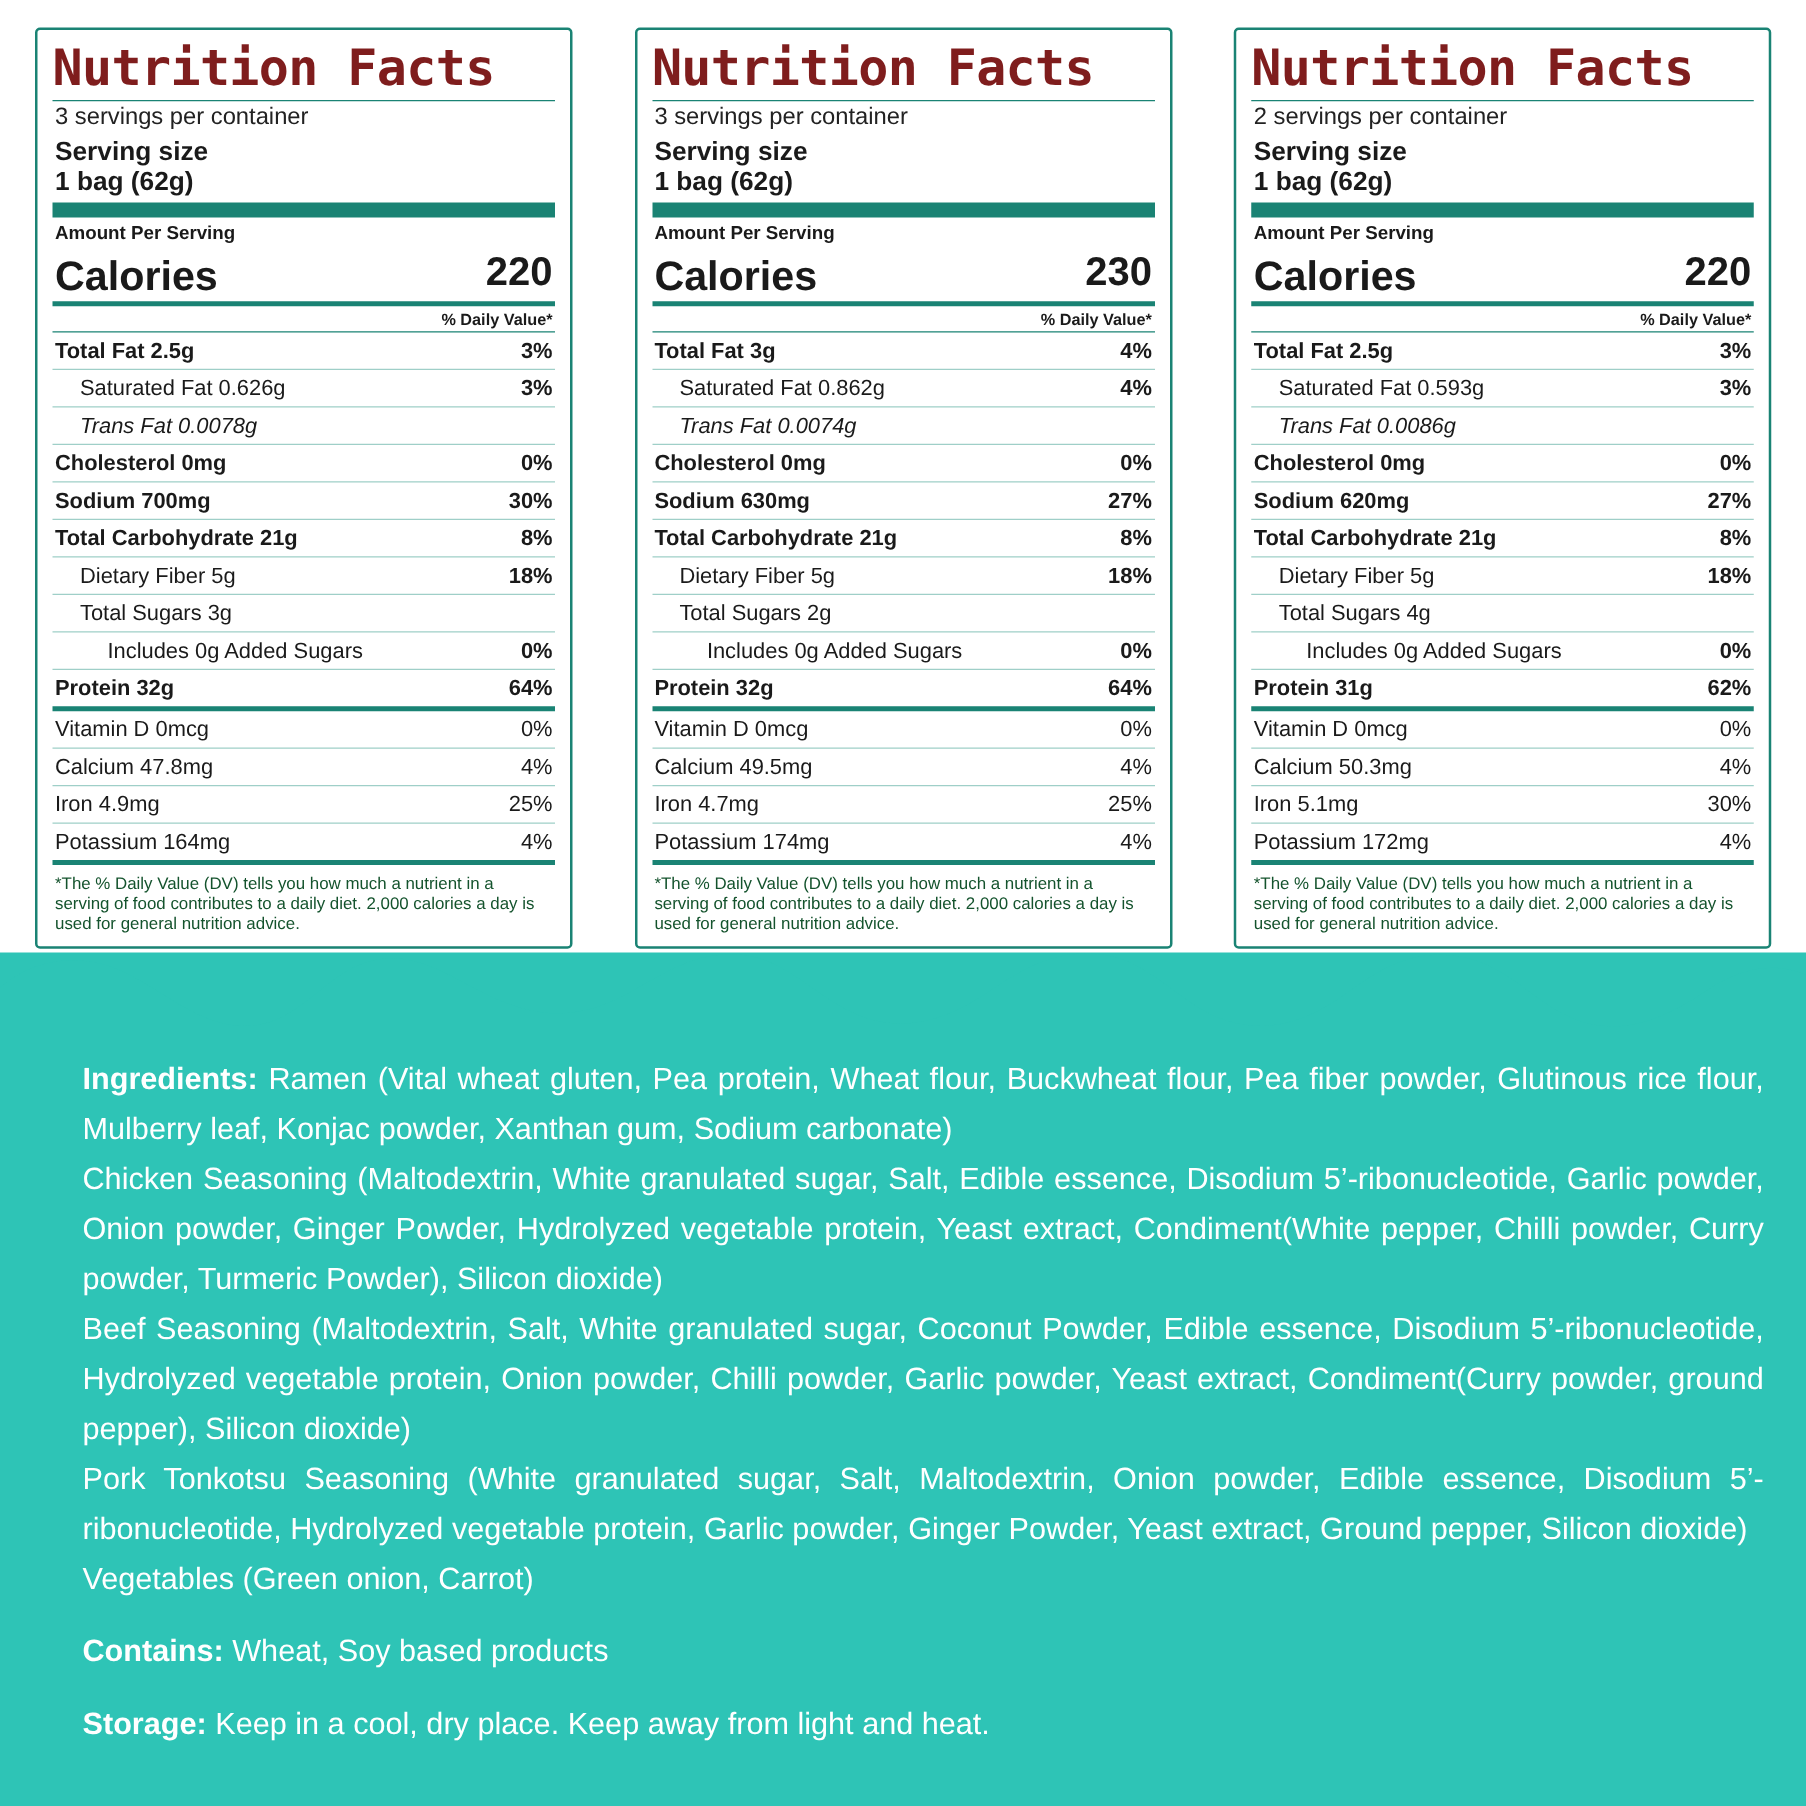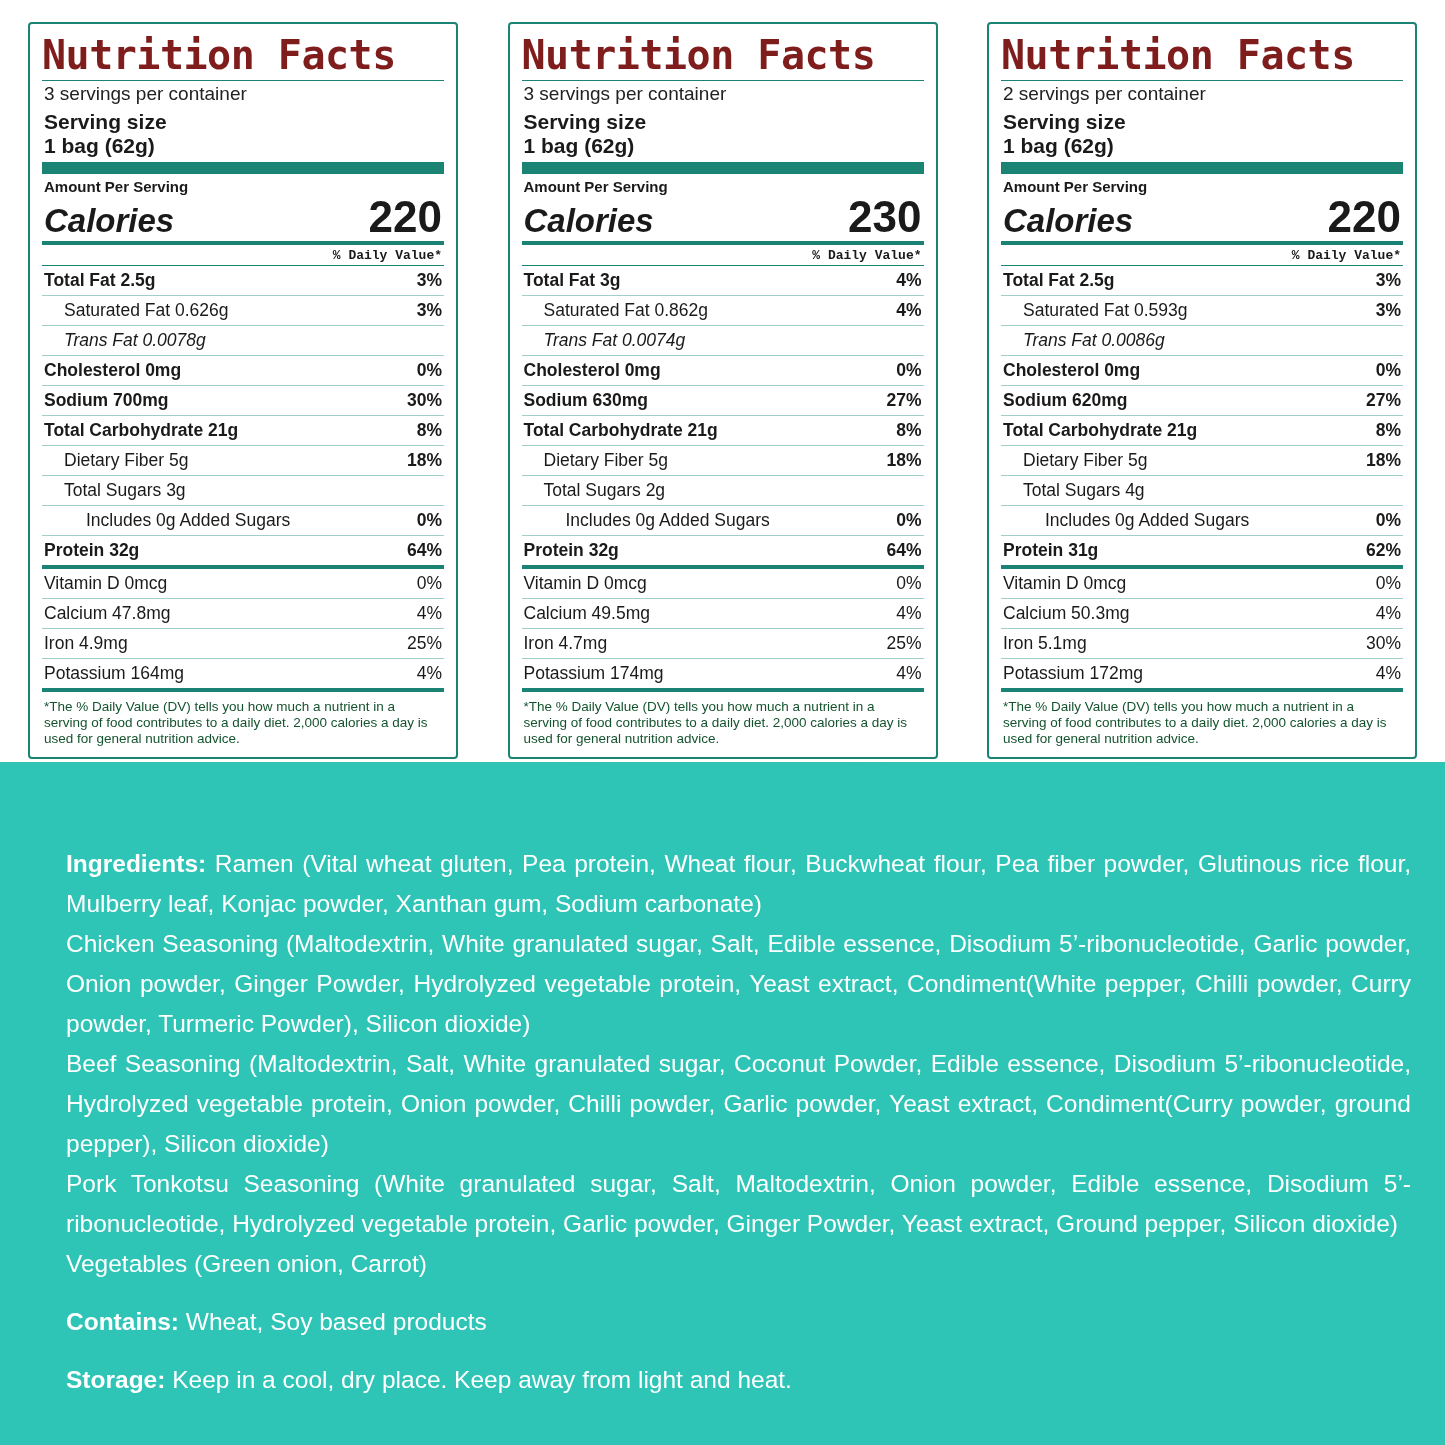--- a/index.html
+++ b/index.html
@@ -59,26 +59,25 @@
     padding: 2px 2px 4px 2px;
     flex-direction: column;
   }
   .amount-per {
     font-size: 15px; font-weight: bold; padding: 4px 0 0 2px;
   }
   .cal-row {
     display: flex; justify-content: space-between; align-items: flex-end;
     padding: 0 2px 2px 2px;
   }
-  .cal-label { font-size: 33px; font-weight: bold; line-height: 36px; font-style: italic; }
-  .cal-value { font-size: 44px; font-weight: bold; line-height: 44px; }
+  .cal-label { font-size: 33px; font-weight: bold; line-height: 36px; }
+  .cal-value { font-size: 32px; font-weight: bold; line-height: 44px; }
   .dv-head {
     text-align: right; font-size: 13px; font-weight: bold;
     padding: 3px 2px 2px 0;
-    font-family: Liberation Mono, monospace;
   }
   .nrow {
     display: flex; justify-content: space-between; align-items: baseline;
     font-size: 17.5px;
     padding: 4px 2px 4px 2px;
   }
   .nrow .nm { }
   .nrow .pct { font-weight: bold; }
   .b { font-weight: bold; }
   .i { font-style: italic; }

